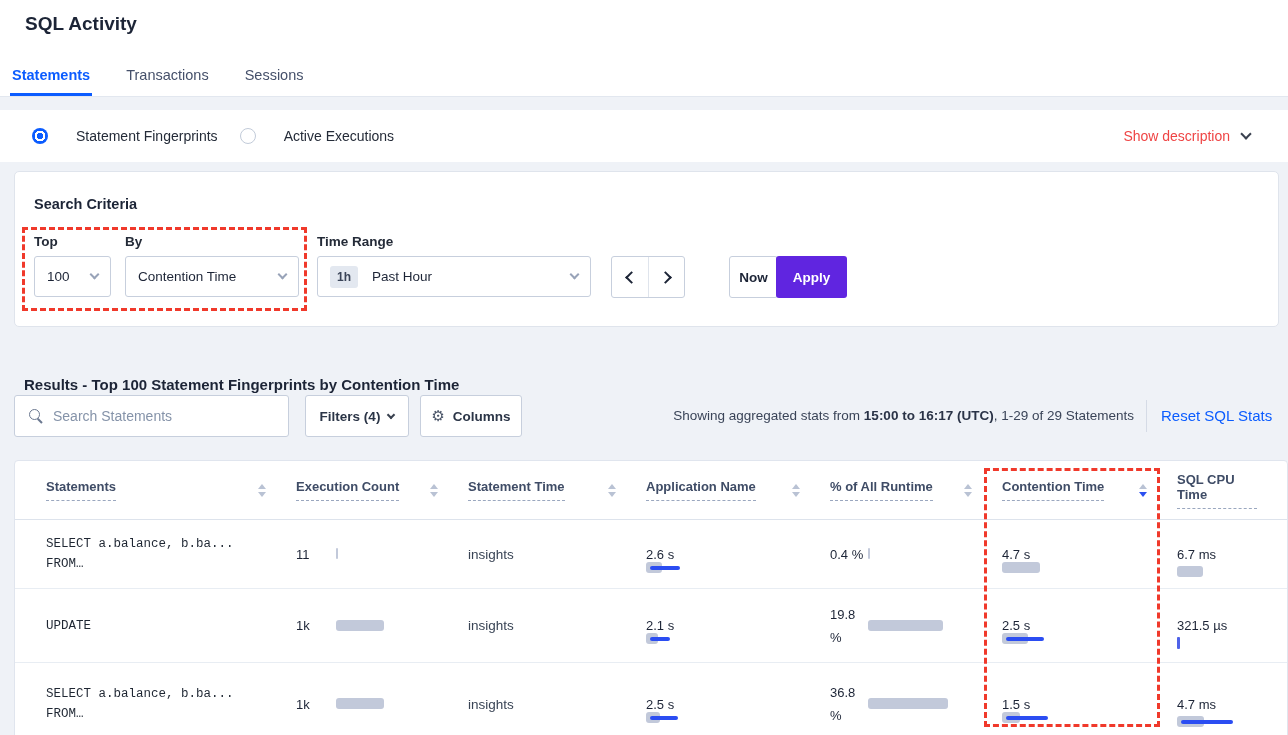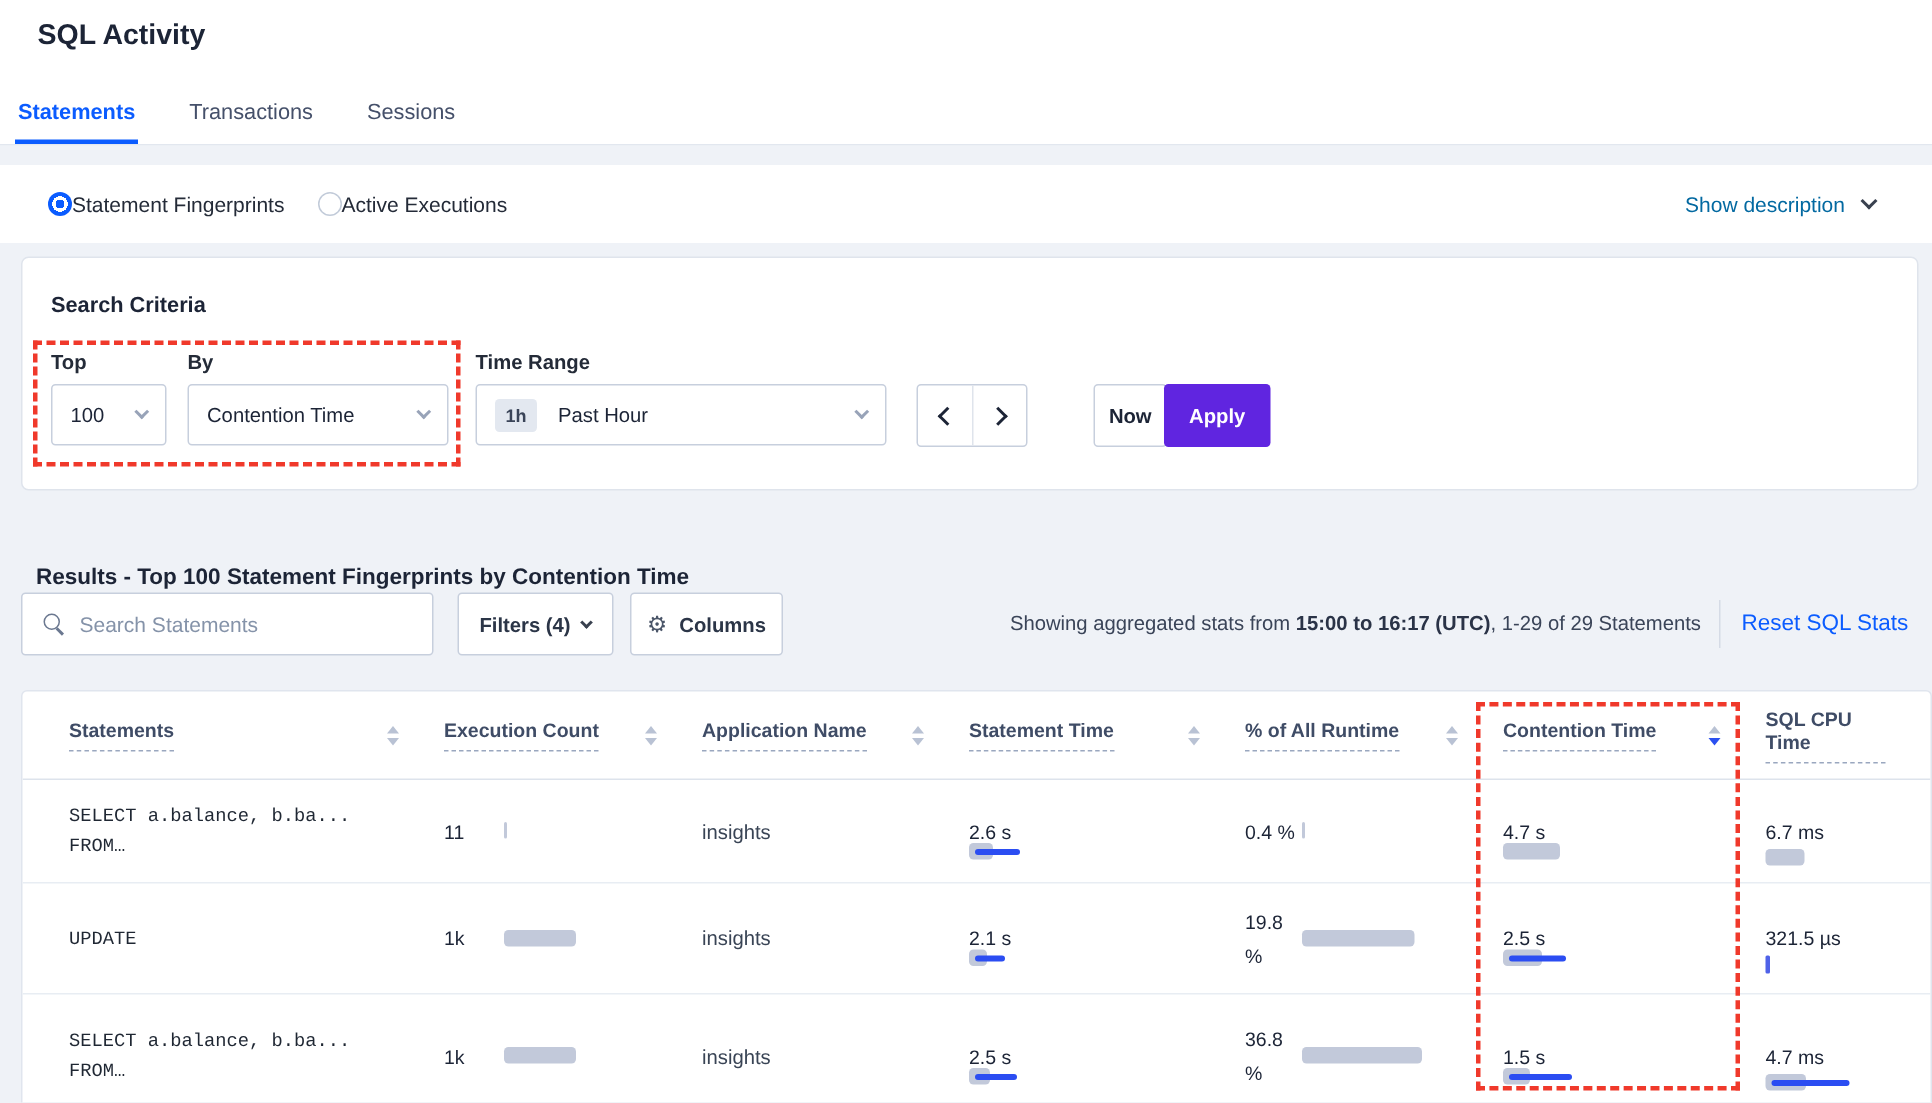--- a/index.html
+++ b/index.html
@@ -11,27 +11,27 @@
     color:#1c2436;
   }
   
   .topbar { position:absolute; left:0; top:0; width:1288px; height:97px; background:#fff; border-bottom:1px solid #e2e7ef; }
   .page-title { position:absolute; left:25px; top:13px; font-size:19px; font-weight:700; color:#1c2436; }
   .tabs { position:absolute; left:10px; bottom:0; display:flex; gap:32px; }
   .tab { font-size:14.5px; color:#45506a; padding:0 2px 13px 2px; cursor:pointer; }
   .tab.active { color:#0b5cff; font-weight:600; border-bottom:3px solid #0b5cff; padding-bottom:10px; }
   
   .toggle-bar { position:absolute; left:0; top:110px; width:1288px; height:52px; background:#fff; display:flex; align-items:center; }
-  .radio-group { display:flex; align-items:center; margin-left:32px; gap:0; }
+  .radio-group { display:flex; align-items:center; margin-left:32px; gap:28px; }
   .radio-on { width:16px; height:16px; border-radius:50%; flex:0 0 16px;
     background:radial-gradient(circle,#0b5cff 0 3px,#fff 3px 5.2px,#0b5cff 5.2px 8px); }
   .radio-off { width:16px; height:16px; border-radius:50%; flex:0 0 16px; background:#fff; border:1px solid #c2cbd9; }
   .radio-label { font-size:14px; color:#242b38; }
   .gap34 { width:22px; }
-  .show-desc { position:absolute; right:38px; display:flex; align-items:center; gap:12px; font-size:14px; color:#0369a1; cursor:pointer; }
+  .show-desc { position:absolute; right:38px; display:flex; align-items:center; gap:12px; font-size:14px; color:#ef4444; cursor:pointer; }
   .chev { width:8px; height:8px; border-right:2px solid #39414f; border-bottom:2px solid #39414f; transform:rotate(45deg); margin-top:-4px; }
   .chev.lite { width:7px; height:7px; border-color:#98a3b8; }
   
   .card { background:#fff; border:1px solid #dfe4ec; border-radius:5px; }
   .criteria { position:absolute; left:14px; top:171px; width:1265px; height:156px; }
   .criteria-heading { position:absolute; left:19px; top:24px; font-size:14.5px; font-weight:700; color:#1c2436; }
   .fieldlabel { position:absolute; font-size:13.5px; font-weight:700; color:#242b38; top:62px; }
   .ctl { position:absolute; top:84px; height:41px; border:1px solid #c7cfdd; border-radius:3px; background:#fff;
          display:flex; align-items:center; font-size:13.5px; color:#1c2436; cursor:pointer; }
   .ctl .val { margin-left:12px; flex:1; }
@@ -189,28 +189,28 @@
         </span>
     </div>
     <div class="th">
       <span class="th-label">Execution Count</span>
       <span class="sort">
           <i class="tri tri-up"></i>
           <i class="tri tri-down"></i>
         </span>
     </div>
     <div class="th">
+      <span class="th-label">Statement Time</span>
+      <span class="sort">
+          <i class="tri tri-up"></i>
+          <i class="tri tri-down"></i>
+        </span>
+    </div>
+    <div class="th">
       <span class="th-label">Application Name</span>
-      <span class="sort">
-          <i class="tri tri-up"></i>
-          <i class="tri tri-down"></i>
-        </span>
-    </div>
-    <div class="th">
-      <span class="th-label">Statement Time</span>
       <span class="sort">
           <i class="tri tri-up"></i>
           <i class="tri tri-down"></i>
         </span>
     </div>
     <div class="th">
       <span class="th-label">% of All Runtime</span>
       <span class="sort">
           <i class="tri tri-up"></i>
           <i class="tri tri-down"></i>

